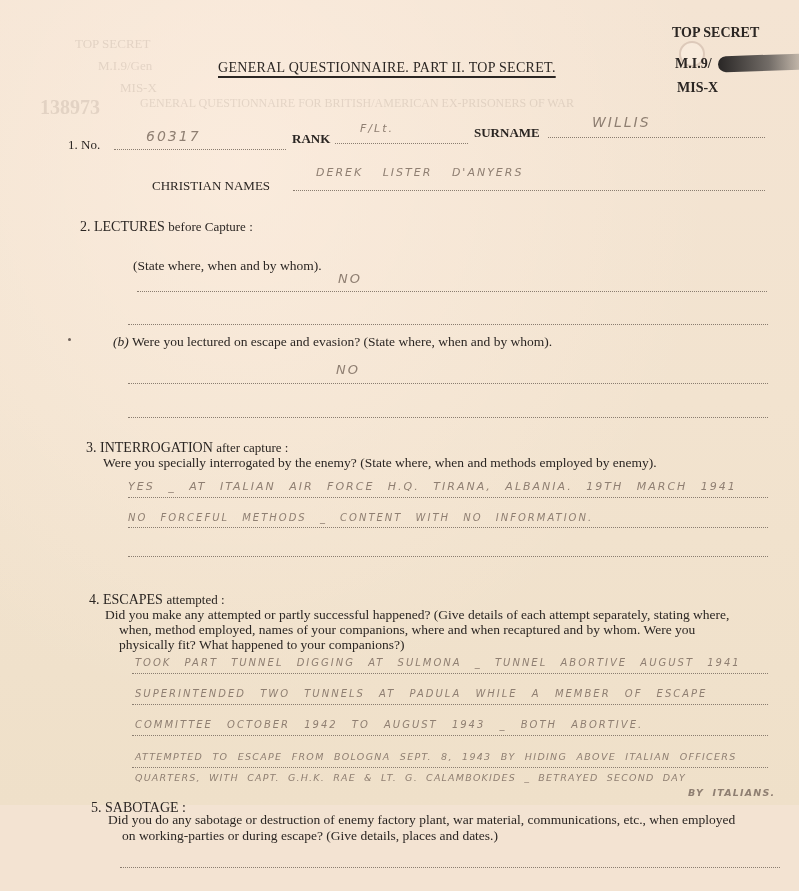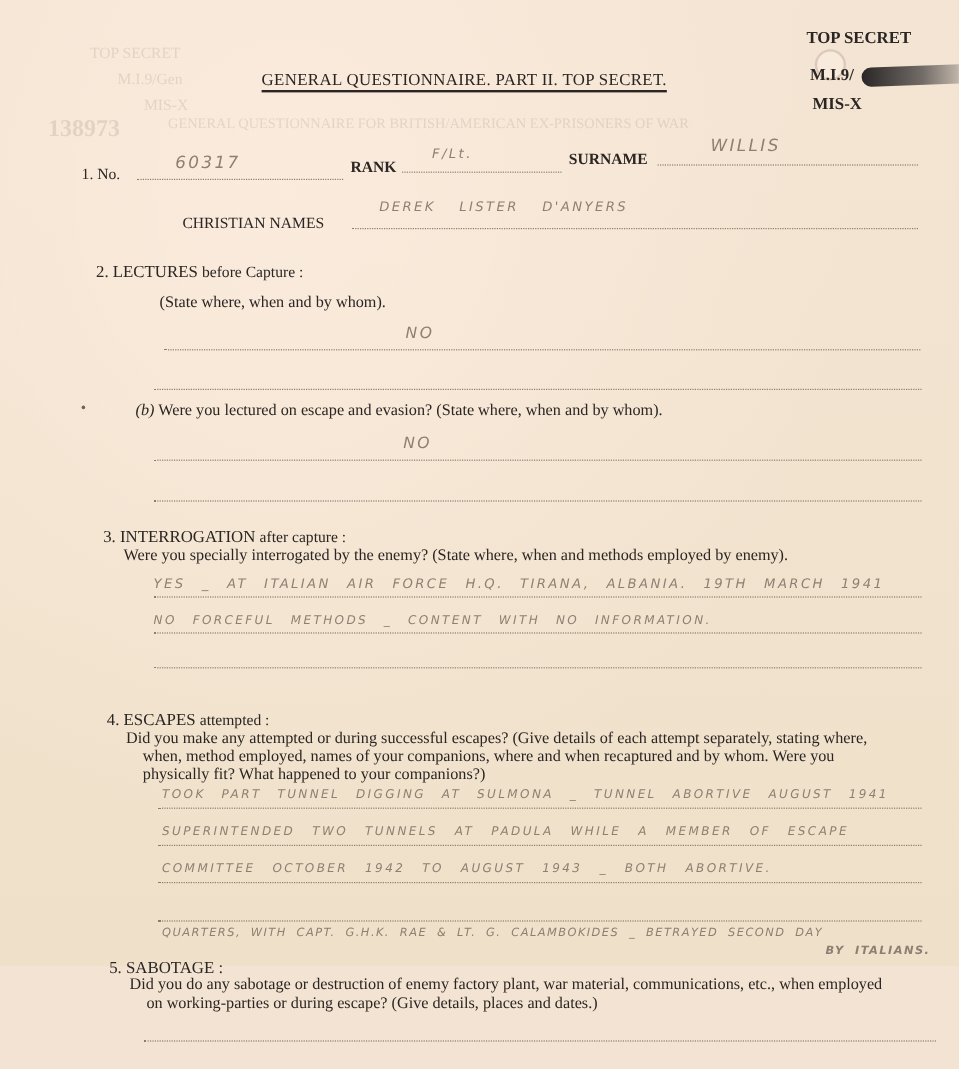--- a/index.html
+++ b/index.html
@@ -71,21 +71,21 @@
 
   <div class="abs print lbl" style="left:152px;top:178px;">CHRISTIAN NAMES</div>
   <div class="dotline" style="left:293px;top:190px;width:472px;"></div>
   <div class="abs hand" style="left:316px;top:166px;word-spacing:14px;">DEREK LISTER d'ANYERS</div>
 
   <div class="abs print sec" style="left:80px;top:219px;">
     <span>2.</span>
     <span>LECTURES</span>
     <span style="font-size:13px;">before Capture :</span>
   </div>
-  <div class="abs print q" style="left:133px;top:244px;">(State where, when and by whom).</div>
+  <div class="abs print q" style="left:133px;top:258px;">(State where, when and by whom).</div>
   <div class="abs hand" style="left:338px;top:271px;font-size:13px;">NO</div>
   <div class="dotline" style="left:137px;top:291px;width:630px;"></div>
   <div class="dotline" style="left:128px;top:324px;width:640px;"></div>
 
   <div class="abs print q" style="left:113px;top:334px;">
     <span style="font-style:italic;">(b)</span>
     <span>Were you lectured on escape and evasion?   (State where, when and by whom).</span>
   </div>
   <div class="abs hand" style="left:336px;top:362px;font-size:13px;">NO</div>
   <div class="dotline" style="left:128px;top:383px;width:640px;"></div>
@@ -101,30 +101,31 @@
   <div class="dotline" style="left:128px;top:497px;width:640px;"></div>
   <div class="abs hand" style="left:128px;top:512px;font-size:10px;word-spacing:8px;">NO FORCEFUL METHODS _ CONTENT WITH NO INFORMATION.</div>
   <div class="dotline" style="left:128px;top:527px;width:640px;"></div>
   <div class="dotline" style="left:128px;top:556px;width:640px;"></div>
 
   <div class="abs print sec" style="left:89px;top:592px;">
     <span>4.</span>
     <span>ESCAPES</span>
     <span style="font-size:13px;">attempted :</span>
   </div>
-  <div class="abs print q" style="left:105px;top:607px;">Did you make any attempted or during successful escapes?  (Give details of each attempt separately, stating where,</div>
+  <div class="abs print q" style="left:105px;top:607px;">Did you make any attempted or partly successful happened?  (Give details of each attempt separately, stating where,</div>
   <div class="abs print q" style="left:119px;top:622px;">when, method employed, names of your companions, where and when recaptured and by whom.   Were you</div>
   <div class="abs print q" style="left:119px;top:637px;">physically fit?   What happened to your companions?)</div>
 
   <div class="abs hand" style="left:135px;top:657px;font-size:10px;word-spacing:8px;">TOOK PART TUNNEL DIGGING AT SULMONA  _  TUNNEL ABORTIVE  AUGUST 1941</div>
   <div class="dotline" style="left:132px;top:673px;width:636px;"></div>
   <div class="abs hand" style="left:135px;top:688px;font-size:10px;word-spacing:9px;">SUPERINTENDED TWO TUNNELS AT PADULA WHILE A MEMBER OF ESCAPE</div>
   <div class="dotline" style="left:132px;top:704px;width:636px;"></div>
   <div class="abs hand" style="left:135px;top:719px;font-size:10px;word-spacing:9px;">COMMITTEE OCTOBER 1942 TO AUGUST 1943 _ BOTH ABORTIVE.</div>
   <div class="dotline" style="left:132px;top:735px;width:636px;"></div>
+  <div class="abs hand" style="left:135px;top:751px;font-size:9.5px;word-spacing:5px;letter-spacing:1.3px;">ATTEMPTED TO ESCAPE FROM BOLOGNA SEPT. 8, 1943 BY HIDING ABOVE ITALIAN OFFICERS</div>
   <div class="dotline" style="left:132px;top:767px;width:636px;"></div>
   <div class="abs hand" style="left:135px;top:772px;font-size:9.5px;word-spacing:4px;letter-spacing:1.2px;">QUARTERS, WITH CAPT. G.H.K. RAE &amp; Lt. G. CALAMBOKIDES _ BETRAYED SECOND DAY</div>
   <div class="abs hand" style="left:688px;top:787px;font-size:9.5px;word-spacing:4px;letter-spacing:1.2px;font-weight:bold;">BY ITALIANS.</div>
 
   <div class="abs print sec" style="left:91px;top:800px;">
     <span>5.</span>
     <span>SABOTAGE :</span>
   </div>
   <div class="abs print q" style="left:108px;top:812px;">Did you do any sabotage or destruction of enemy factory plant, war material, communications, etc., when employed</div>
   <div class="abs print q" style="left:122px;top:828px;">on working-parties or during escape?   (Give details, places and dates.)</div>

